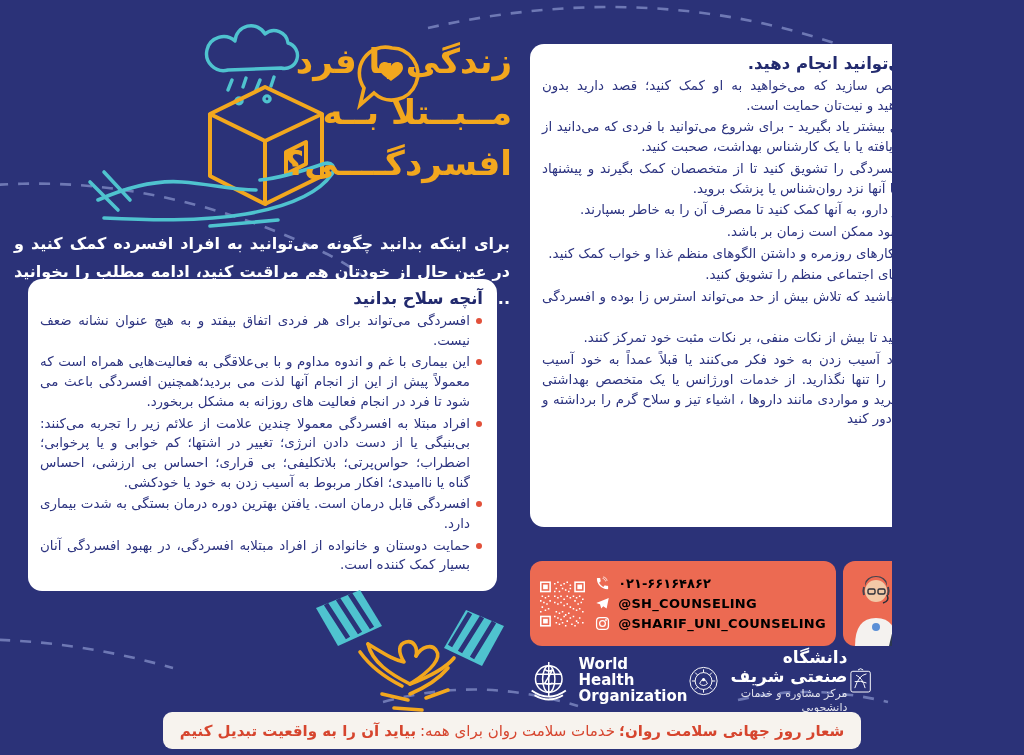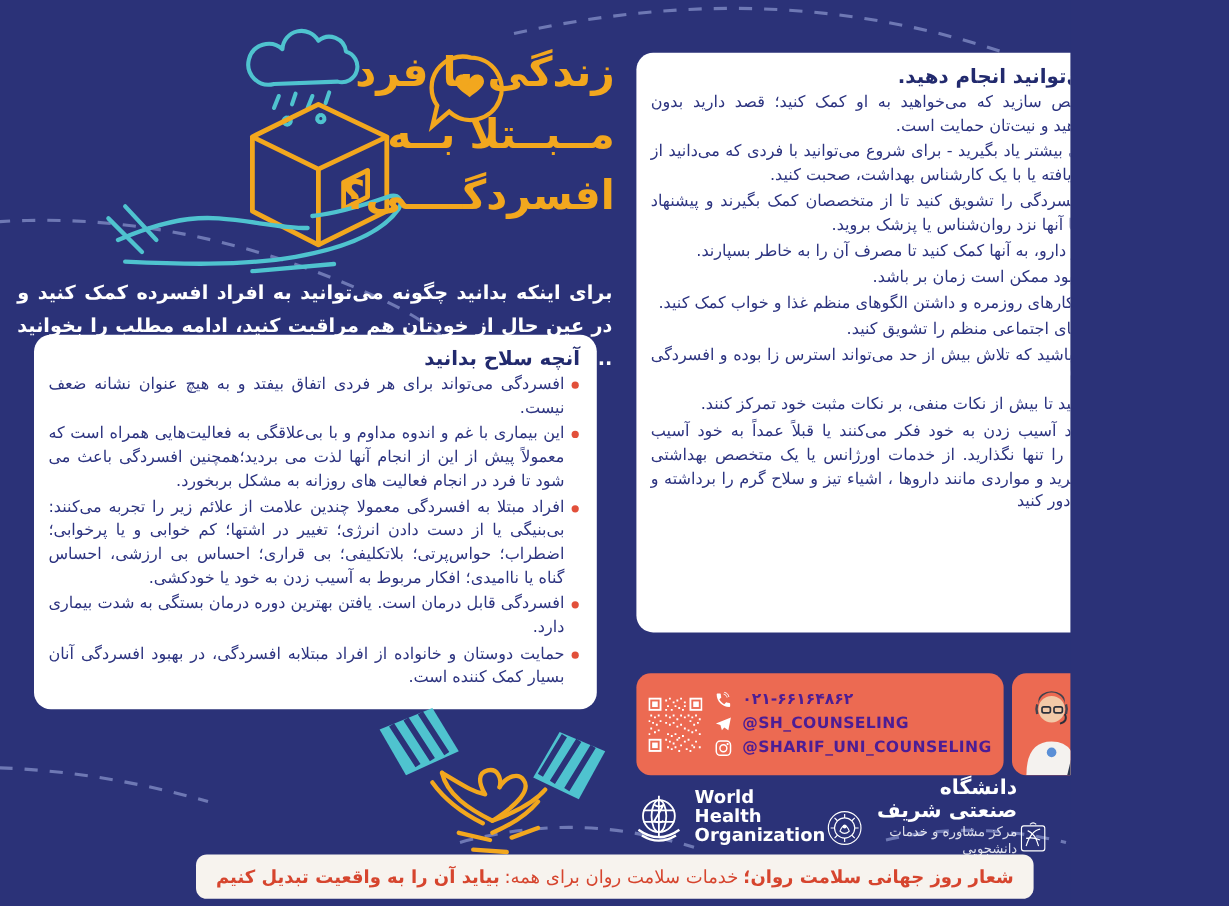--- a/index.html
+++ b/index.html
@@ -26,29 +26,29 @@
   .do-box{left:530px;top:44px;width:478px;height:483px;}
   .know-box{left:28px;top:279px;width:469px;height:312px;}
 
   
   .pill{left:530px;top:530px;width:478px;height:26px;background:#ec6a52;border-radius:14px;
         display:flex;align-items:center;justify-content:center;
         color:#7c2230;font-weight:bold;font-size:12.8px;box-sizing:border-box;}
   .contact-card{left:530px;top:561px;width:306px;height:85px;background:#ec6a52;border-radius:12px;
         display:flex;direction:ltr;align-items:center;gap:10px;padding:8px 10px;box-sizing:border-box;}
   .contact-rows{display:flex;flex-direction:column;gap:5px;}
-  .c-row{display:flex;direction:ltr;align-items:center;gap:8px;color:#4c1d95;
+  .c-row{display:flex;direction:ltr;align-items:center;gap:8px;color:#000000;
          font-weight:bold;font-size:13px;letter-spacing:.3px;white-space:nowrap;}
   .c-row svg{flex:0 0 auto;}
   .illu-card{left:843px;top:561px;width:167px;height:85px;background:#ec6a52;border-radius:12px;overflow:hidden;}
 
   
   .logos{left:526px;top:650px;width:486px;height:62px;display:flex;direction:ltr;
          align-items:center;justify-content:space-between;color:#fff;}
-  .logo-block{display:flex;direction:ltr;align-items:flex-end;gap:7px;}
+  .logo-block{display:flex;direction:ltr;align-items:center;gap:7px;}
   .who-text{font-weight:bold;font-size:15px;line-height:1.05;direction:ltr;text-align:left;}
   .fa-logo-text{direction:rtl;text-align:right;}
   .fa-logo-text .t{font-weight:bold;font-size:17px;line-height:1.15;}
   .fa-logo-text .s{font-size:11px;color:rgba(255,255,255,.85);line-height:1.25;}
 
   
   .slogan{left:163px;top:712px;width:698px;height:37px;background:#f7f3ee;border-radius:9px;
           display:flex;align-items:center;justify-content:center;gap:4px;
           color:#d6452e;font-size:15px;box-sizing:border-box;}
   .slogan .b{font-weight:bold;}

